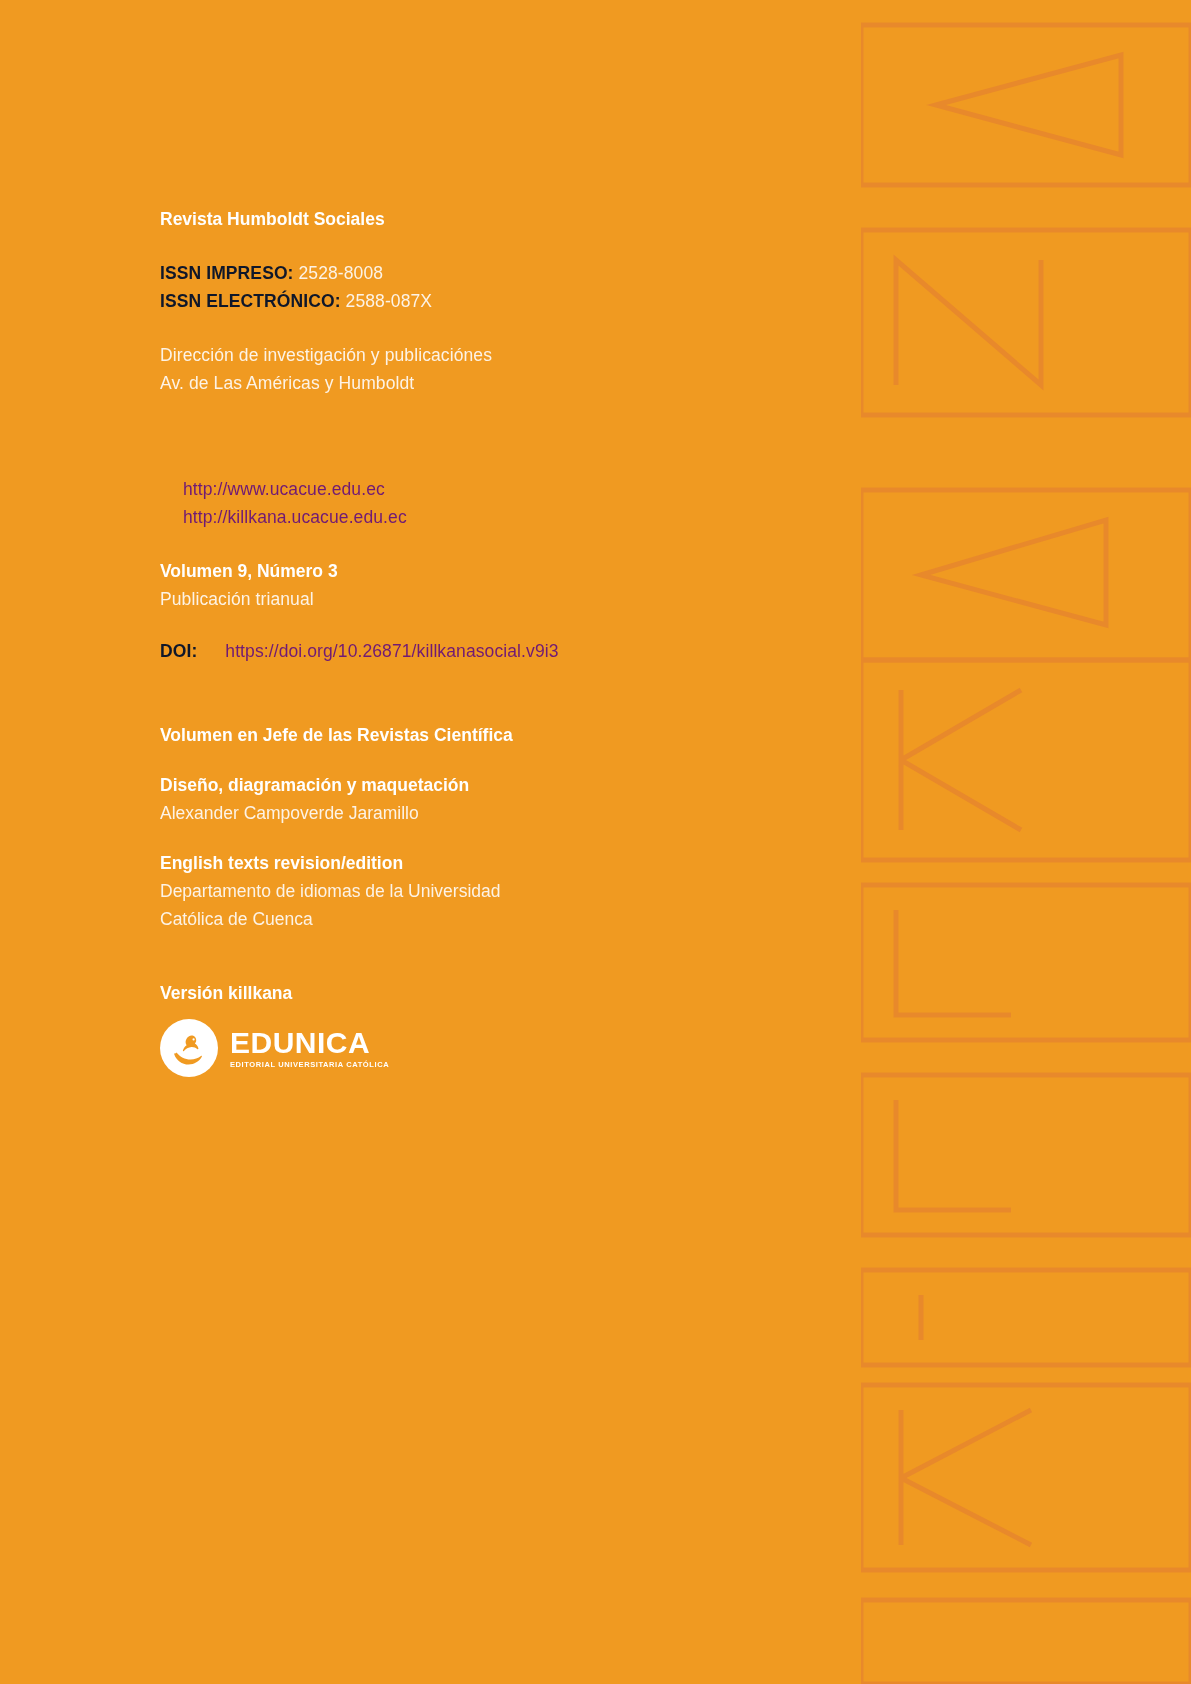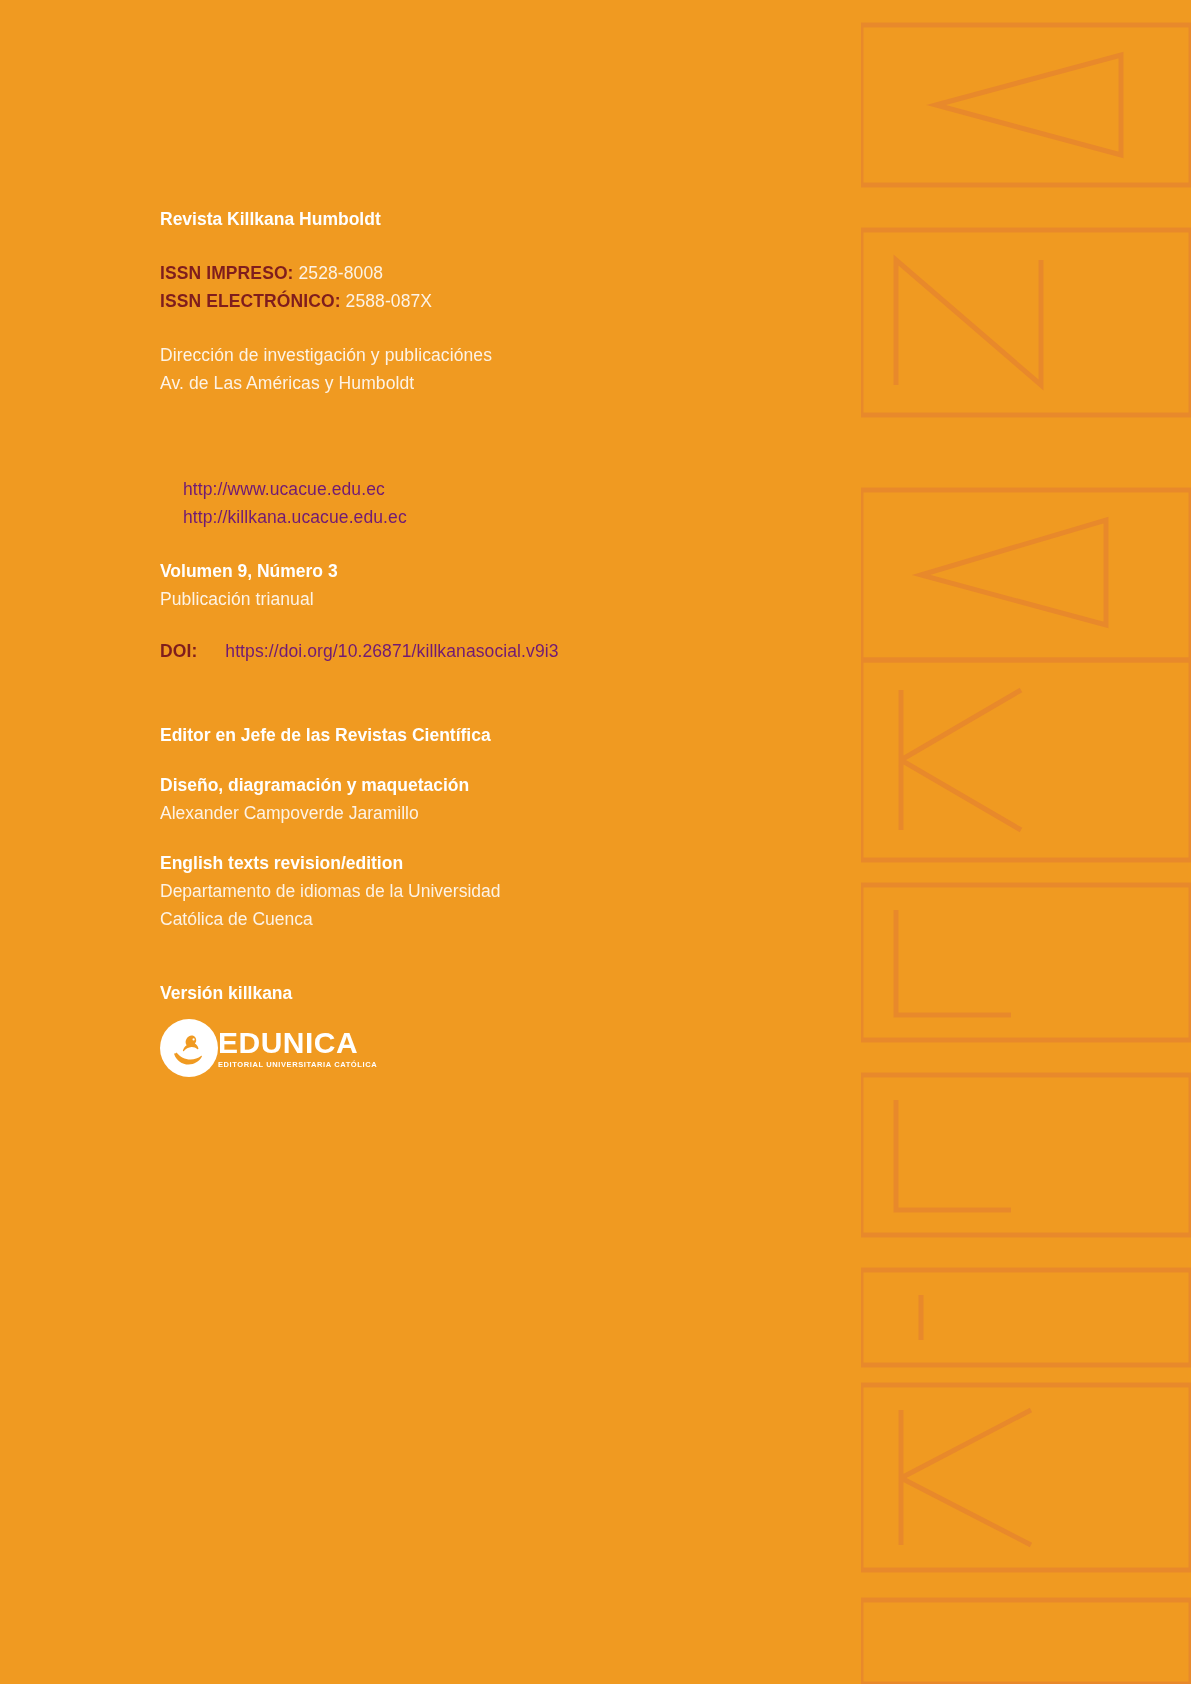--- a/index.html
+++ b/index.html
@@ -39,21 +39,21 @@
 
   .line {
     font-size: 17.5px;
     line-height: 28px;
     color: #fdf3e6;
     letter-spacing: 0.1px;
     white-space: nowrap;
   }
   .label-bold {
     font-weight: bold;
-    color: #7f1d1d;
+    color: #0f172a;
   }
   .title-line {
     font-size: 17.5px;
     font-weight: bold;
     line-height: 28px;
     color: #ffffff;
   }
   .gap-sm { height: 24px; }
   .gap-md { height: 26px; }
   .gap-xl { height: 56px; }
@@ -88,20 +88,21 @@
     width: 58px;
     height: 58px;
     border-radius: 50%;
     background: #ffffff;
     display: flex;
     align-items: center;
     justify-content: center;
     flex: 0 0 auto;
   }
   #logo-text {
+    margin-left: 12px;
     display: flex;
     flex-direction: column;
     justify-content: flex-end;
   }
   #logo-name {
     font-size: 30px;
     font-weight: bold;
     color: #ffffff;
     letter-spacing: 0.5px;
     line-height: 32px;
@@ -145,21 +146,21 @@
     <path d="M 0 1385 L 330 1385 L 330 1570 L 0 1570 Z"></path>
     <path d="M 40 1410 L 40 1545 M 40 1478 L 170 1410 M 40 1478 L 170 1545"></path>
 
     <path d="M 0 1600 L 330 1600 L 330 1684 L 0 1684 Z"></path>
   </g>
 </svg>
 
 <div id="content">
 
   <div class="block">
-    <div class="title-line">Revista Killkana Humboldt</div>
+    <div class="title-line">Revista Humboldt Sociales</div>
   </div>
 
   <div class="gap-md"></div>
 
   <div class="block">
     <div class="line">
       <span class="label-bold">ISSN IMPRESO:</span>
       <span>2528-8008</span>
     </div>
     <div class="line">
@@ -202,21 +203,21 @@
       <span class="label-bold">DOI:</span>
       <span class="link">https://doi.org/10.26871/killkanasocial.v9i3</span>
     </div>
   </div>
 
   <div class="gap-xl"></div>
 
   <div class="block">
 
     <div class="credit-block">
-      <div class="credit-head">Editor en Jefe de las Revistas Científica</div>
+      <div class="credit-head">Volumen en Jefe de las Revistas Científica</div>
     </div>
 
 
     <div class="credit-block">
       <div class="credit-head">Diseño, diagramación y maquetación</div>
       <div class="credit-body">Alexander Campoverde Jaramillo</div>
     </div>
 
     <div class="credit-block">
       <div class="credit-head">English texts revision/edition</div>

